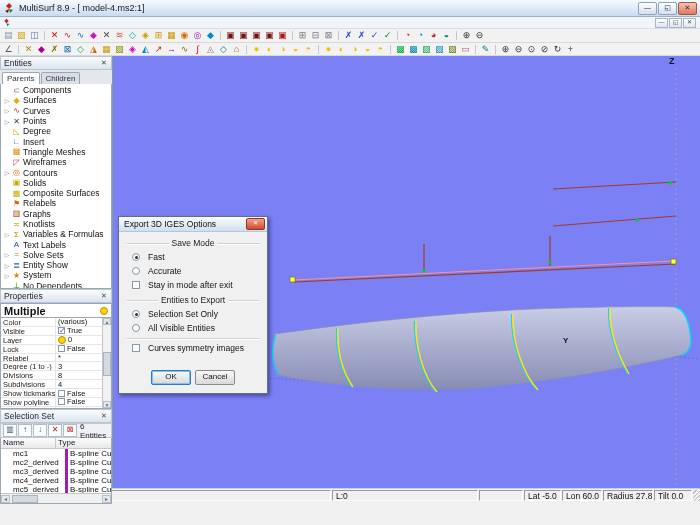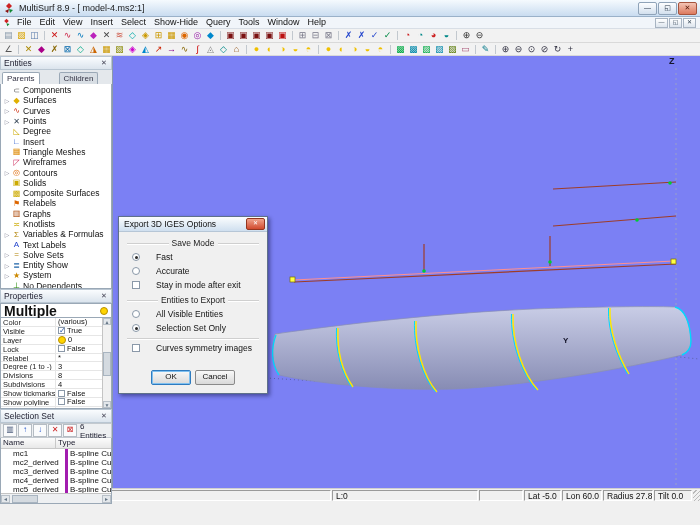--- a/index.html
+++ b/index.html
@@ -33,33 +33,33 @@
   .dock{width:113px;flex:0 0 113px;display:flex;flex-direction:column;background:#e9e9e9;
     border-right:1px solid #8a99aa;box-sizing:border-box;}
   .panel{display:flex;flex-direction:column;box-sizing:border-box;}
   .panel-hdr{height:12px;flex:0 0 12px;display:flex;align-items:center;padding:0 3px;
     background:linear-gradient(#fafcfe,#dbe4ed);border:1px solid #b9c6d2;font-size:8.5px;color:#223;}
   .panel-hdr .x{margin-left:auto;font-size:7px;color:#445;width:8px;text-align:center;}
   .entities{height:233px;flex:0 0 233px;}
   .properties{height:120px;flex:0 0 120px;}
   .selset{flex:1;}
   
-  .tabs{height:13px;flex:0 0 13px;display:flex;align-items:flex-end;background:#e4e8ec;padding:1px 2px 0;gap:19px;}
+  .tabs{height:13px;flex:0 0 13px;display:flex;align-items:flex-end;background:#e4e8ec;padding:1px 2px 0;gap:1px;}
   .tab{font-size:8px;padding:0 4px;line-height:11px;border:1px solid #9aa8b6;border-bottom:none;
     background:#d8dee4;border-radius:2px 2px 0 0;color:#334;}
   .tab.active{background:#fff;}
   
   .tree{flex:1;background:#fff;border:1px solid #9aa8b6;border-top:none;overflow:hidden;font-size:8.5px;padding-top:1px;}
   .titem{height:10.3px;display:flex;align-items:center;gap:2px;padding-left:3px;white-space:nowrap;}
   .twisty{width:6px;font-size:6px;color:#889;text-align:center;flex:0 0 6px;}
   .tico{width:9px;flex:0 0 9px;font-size:8px;line-height:9px;text-align:center;}
   .tlabel{line-height:10px;color:#111;}
   
   .mult{height:13px;flex:0 0 13px;display:flex;align-items:center;justify-content:space-between;
-    padding:0 3px;background:#fff;border:1px solid #9aa8b6;font-weight:bold;font-size:14px;}
+    padding:0 3px;background:#fff;border:1px solid #9aa8b6;font-weight:bold;font-size:11px;}
   .pbody{flex:1;display:flex;background:#fff;border:1px solid #9aa8b6;border-top:none;overflow:hidden;}
   .pgrid{flex:1;overflow:hidden;}
   .prow{height:7.9px;display:flex;font-size:7.5px;border-bottom:1px solid #e6e6e6;}
   .plab{width:52px;flex:0 0 52px;padding-left:2px;border-right:1px solid #e6e6e6;overflow:hidden;white-space:nowrap;color:#222;}
   .pval{flex:1;padding-left:2px;display:flex;align-items:center;gap:2px;overflow:hidden;white-space:nowrap;}
   .pscroll{width:8px;flex:0 0 8px;background:#f1f1f1;border-left:1px solid #c4c4c4;position:relative;font-size:5px;color:#678;}
   .pscroll .up,.pscroll .dn{position:absolute;left:0;width:8px;height:7px;text-align:center;line-height:7px;background:#e3e7eb;border:1px solid #b8c0c8;box-sizing:border-box;}
   .pscroll .up{top:0;} .pscroll .dn{bottom:0;}
   .pthumb{position:absolute;left:0;top:38%;width:8px;height:26%;background:#d4dae0;border:1px solid #a8b4c0;box-sizing:border-box;}
   
@@ -85,21 +85,21 @@
   .dialog{position:absolute;left:5px;top:160px;width:150px;height:178px;background:#f0f0f0;
     border:1px solid #5f718a;box-shadow:2px 2px 4px rgba(10,10,50,.45);z-index:5;box-sizing:border-box;
     display:flex;flex-direction:column;font-size:8.5px;}
   .dtitle{height:14px;flex:0 0 14px;display:flex;align-items:center;padding:0 2px 0 5px;
     background:linear-gradient(#fbfdfe,#cfdfef);border-bottom:1px solid #b6c6d6;}
   .dclose{margin-left:auto;width:17px;height:10px;background:linear-gradient(#f0a38c,#d14a2e);
     border:1px solid #93351f;border-radius:2px;color:#fff;font-size:6px;line-height:9px;text-align:center;}
   .dbody{flex:1;padding:3px 8px 6px;display:flex;flex-direction:column;}
   .ghead{display:flex;align-items:center;gap:3px;margin:3px 0 2px;color:#222;}
   .gline{flex:1;height:1px;background:#cfcfcf;box-shadow:0 1px 0 #fff;}
-  .dopt{display:flex;align-items:center;gap:16px;height:14px;margin-left:5px;text-align:right;}
+  .dopt{display:flex;align-items:center;gap:8px;height:14px;margin-left:5px;text-align:right;}
   .dsep{height:1px;background:#cfcfcf;box-shadow:0 1px 0 #fff;margin:3px 0 2px;}
   .rad{width:8px;height:8px;border-radius:50%;background:#fff;border:1px solid #8a98a8;position:relative;flex:0 0 8px;box-sizing:border-box;}
   .rad.sel::after{content:"";position:absolute;left:1.5px;top:1.5px;width:3px;height:3px;border-radius:50%;background:#2a2a2a;}
   .cbx{width:8px;height:8px;background:#fff;border:1px solid #8a98a8;position:relative;flex:0 0 8px;box-sizing:border-box;}
   .cbx.checked::after{content:"✓";position:absolute;top:-2px;left:0;font-size:8px;color:#2255aa;}
   .cbx.small{width:7px;height:7px;flex:0 0 7px;}
   .dbtns{display:flex;gap:4px;justify-content:center;margin-top:auto;padding-bottom:2px;}
   .dbtn{width:38px;height:13px;font-size:8px;background:linear-gradient(#f8f8f8,#d9d9d9);
     border:1px solid #8a8a8a;border-radius:2px;line-height:11px;text-align:center;color:#111;}
   .dbtn.default{border-color:#2e7bbf;box-shadow:0 0 0 1px #7fc0f0 inset;}
@@ -129,32 +129,20 @@
       <div class="wb">◱</div>
       <div class="wb close">✕</div>
     </div>
   </div>
 
   <div class="menubar">
     <svg width="9" height="9" viewBox="0 0 12 12" style="margin-right:2px;">
       <path d="M6 1 L9 4 L6 7 L3 4 Z" fill="#cc2222"></path>
       <path d="M6 7 L10 8 L7 11 Z" fill="#118833"></path>
     </svg>
-    <span id="menu-items" style="display:flex;">
-        <span class="menu-item">File</span>
-        <span class="menu-item">Edit</span>
-        <span class="menu-item">View</span>
-        <span class="menu-item">Insert</span>
-        <span class="menu-item">Select</span>
-        <span class="menu-item">Show-Hide</span>
-        <span class="menu-item">Query</span>
-        <span class="menu-item">Tools</span>
-        <span class="menu-item">Window</span>
-        <span class="menu-item">Help</span>
-      </span>
     <div class="mdibtns" id="mdi-btns">
         <div class="mdb">—</div>
         <div class="mdb">◱</div>
         <div class="mdb">✕</div>
       </div>
   </div>
 
   <div class="toolbar t1" id="toolbar1">
       <span class="ticon" style="color: rgb(136, 153, 170);">▤</span>
       <span class="ticon" style="color: rgb(217, 164, 0);">▨</span>
@@ -585,26 +573,26 @@
             <div class="dopt">
               <span class="cbx"></span>
               <span>Stay in mode after exit</span>
             </div>
             <div class="ghead">
               <span class="gline"></span>
               <span>Entities to Export</span>
               <span class="gline"></span>
             </div>
             <div class="dopt">
+              <span class="rad sel"></span>
+              <span>Selection Set Only</span>
+            </div>
+            <div class="dopt">
               <span class="rad"></span>
               <span>All Visible Entities</span>
-            </div>
-            <div class="dopt">
-              <span class="rad sel"></span>
-              <span>Selection Set Only</span>
             </div>
             <div class="dsep"></div>
             <div class="dopt">
               <span class="cbx"></span>
               <span>Curves symmetry images</span>
             </div>
             <div class="dbtns">
               <div class="dbtn default">OK</div>
               <div class="dbtn">Cancel</div>
             </div>

